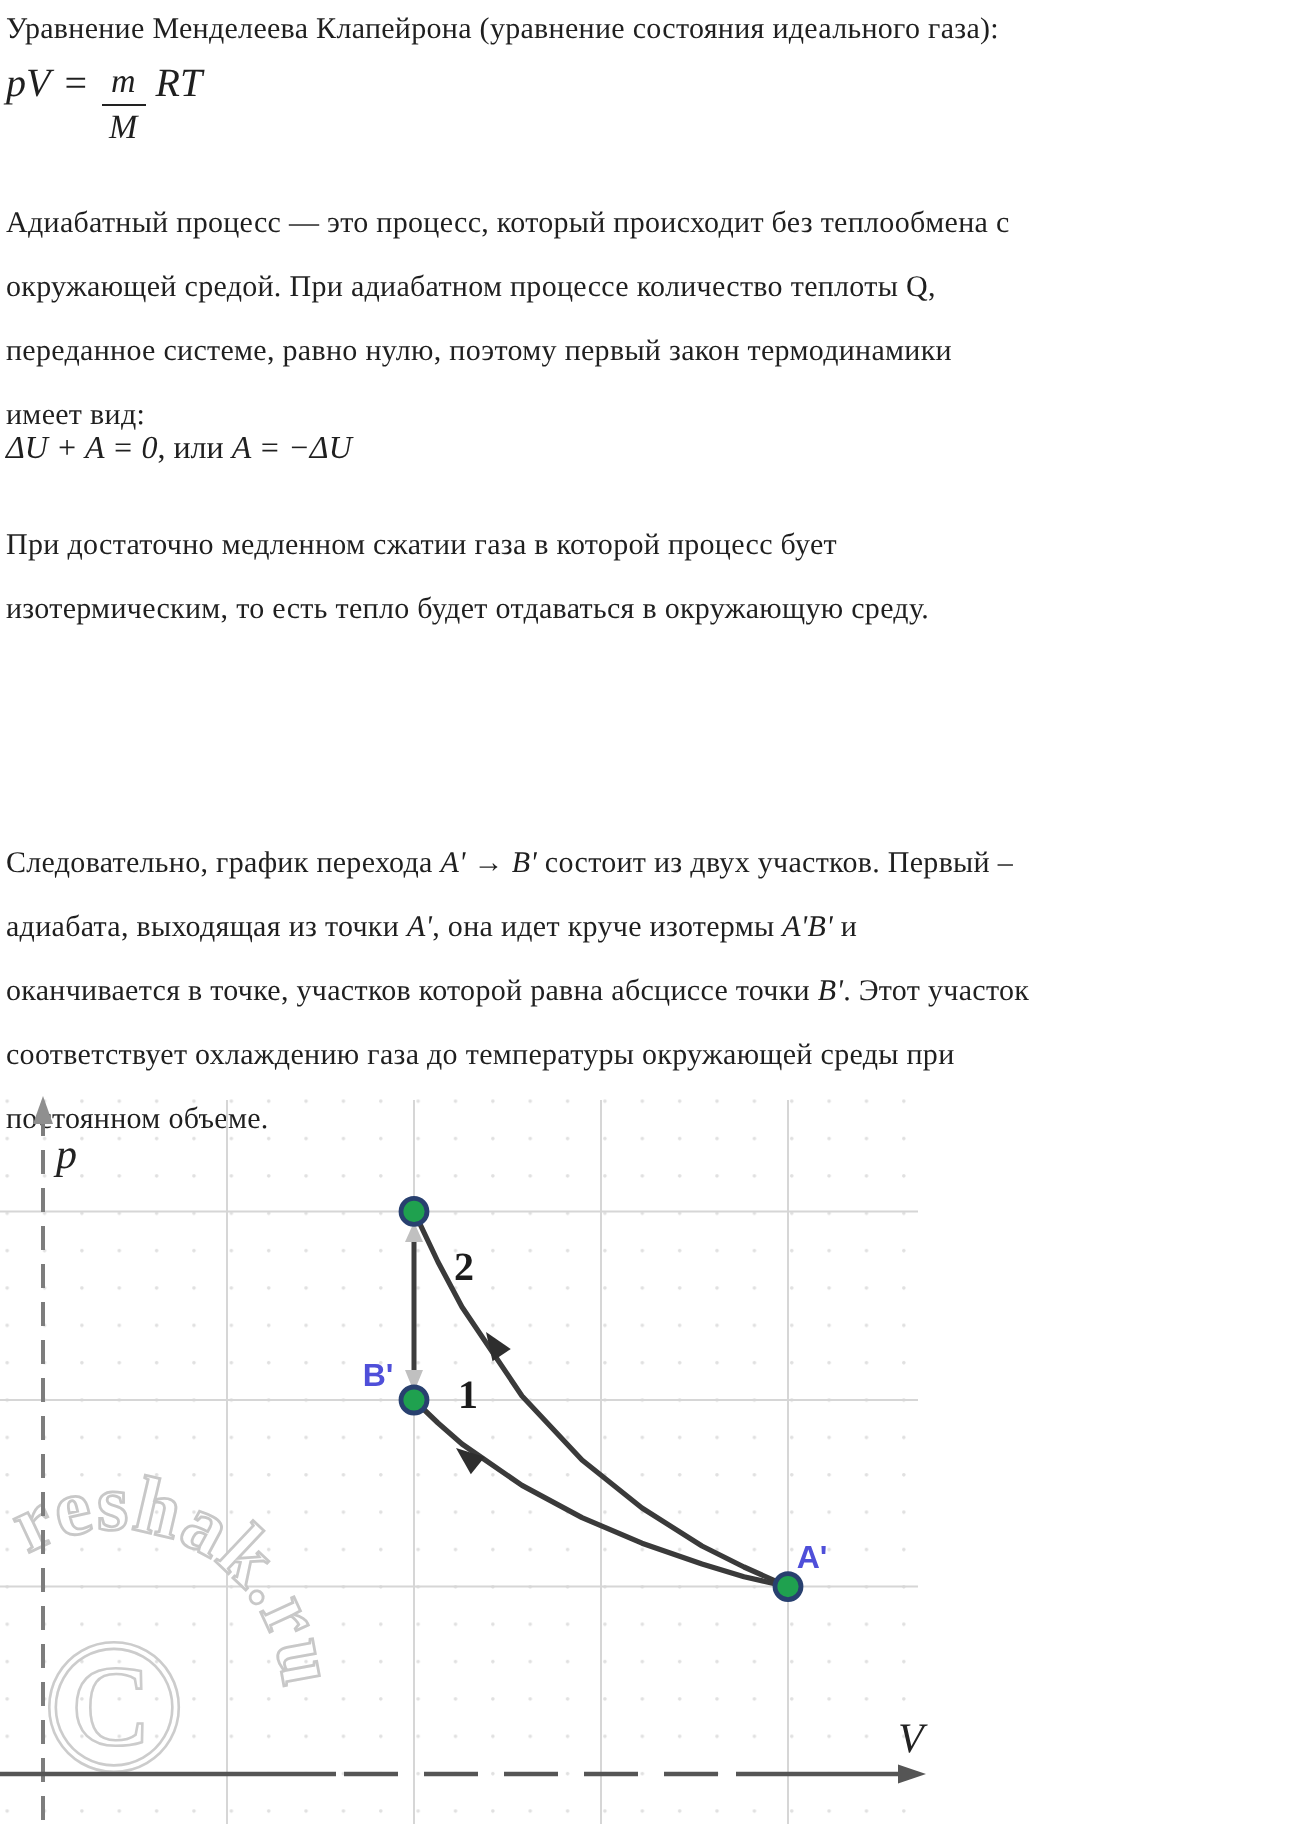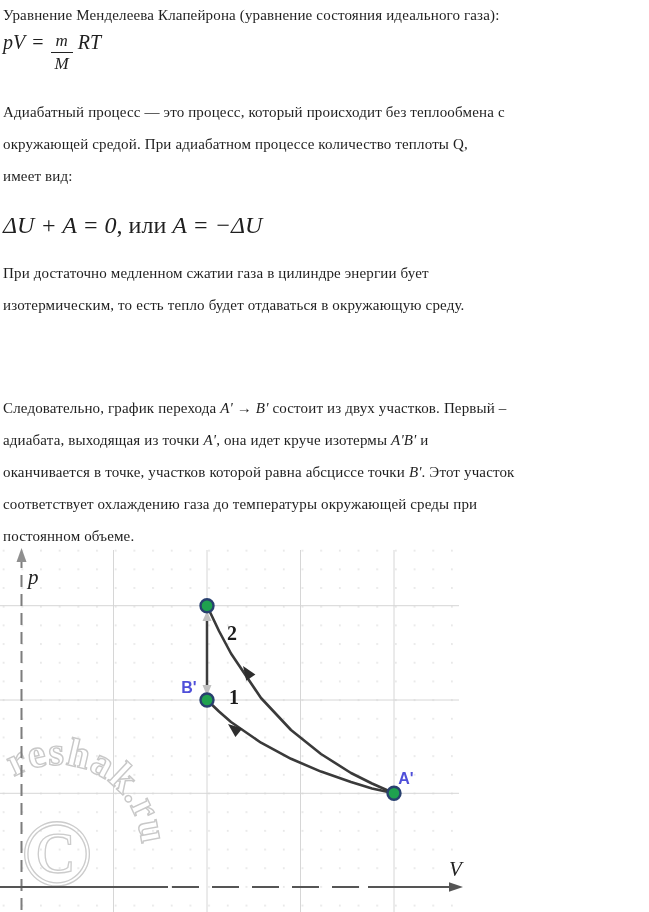--- a/index.html
+++ b/index.html
@@ -17,25 +17,25 @@
   
   .f1{position:absolute;left:3px;top:31px;height:48px;display:flex;align-items:flex-start;
       font-size:20px;white-space:nowrap;}
   .f1 .lhs{margin-right:7px;}
   .f1 .eqs{margin-right:7px;}
   .frac{display:inline-flex;flex-direction:column;align-items:center;
         font-size:17px;line-height:1.15;margin-right:5px;}
   .frac .num{display:block;padding:0 5px 1px 5px;border-bottom:1.6px solid #222;}
   .frac .den{display:block;padding-top:1px;}
   .f2{position:absolute;left:3px;top:209px;height:32px;line-height:32px;
-      font-size:24px;white-space:nowrap;}
+      font-size:16px;white-space:nowrap;}
   .p-adiabatic{top:96px;}
   .p-slow{top:257px;}
   .p-fast{top:325px;}
-  .p-conclusion{top:392px;}
+  .p-conclusion{top:416px;}
   .figure{position:absolute;left:0;top:540px;width:649px;height:372px;}
   svg text{font-family:"Liberation Serif","DejaVu Serif",serif;}
   svg .axis-label{font-style:italic;font-size:21px;fill:#222;}
   svg .curve-num{font-size:20px;font-weight:600;fill:#1c1c1c;}
   svg .pt-label{font-family:"Liberation Sans","DejaVu Sans",sans-serif;
                 font-size:16px;font-weight:bold;fill:#4f4fd9;}
 </style>
 </head>
 <body>
 
@@ -51,27 +51,28 @@
     <span class="frac">
       <span class="num mi">m</span>
       <span class="den mi">M</span>
     </span>
     <span class="mi">RT</span>
   </div>
 
   <div class="blk p-adiabatic">
     <span class="ln"><span>Адиабатный процесс — это процесс, который происходит без теплообмена с</span></span>
     <span class="ln"><span>окружающей средой. При адиабатном процессе количество теплоты Q,</span></span>
+    <span class="ln"><span>переданное системе, равно нулю, поэтому первый закон термодинамики</span></span>
     <span class="ln"><span>имеет вид:</span></span>
   </div>
 
   <div class="f2"><span class="mi">ΔU + A = 0</span><span>, или </span><span class="mi">A = −ΔU</span></div>
 
   <div class="blk p-slow">
-    <span class="ln"><span>При достаточно медленном сжатии газа в цилиндре энергии бует</span></span>
+    <span class="ln"><span>При достаточно медленном сжатии газа в которой процесс бует</span></span>
     <span class="ln"><span>изотермическим, то есть тепло будет отдаваться в окружающую среду.</span></span>
   </div>
 
   <div class="blk p-fast">
   </div>
 
   <div class="blk p-conclusion">
     <span class="ln"><span>Следовательно, график перехода </span><span class="mi">A' → B'</span><span> состоит из двух участков. Первый –</span></span>
     <span class="ln"><span>адиабата, выходящая из точки </span><span class="mi">A'</span><span>, она идет круче изотермы </span><span class="mi">A'B'</span><span> и</span></span>
     <span class="ln"><span>оканчивается в точке, участков которой равна абсциссе точки </span><span class="mi">B'</span><span>. Этот участок</span></span>

